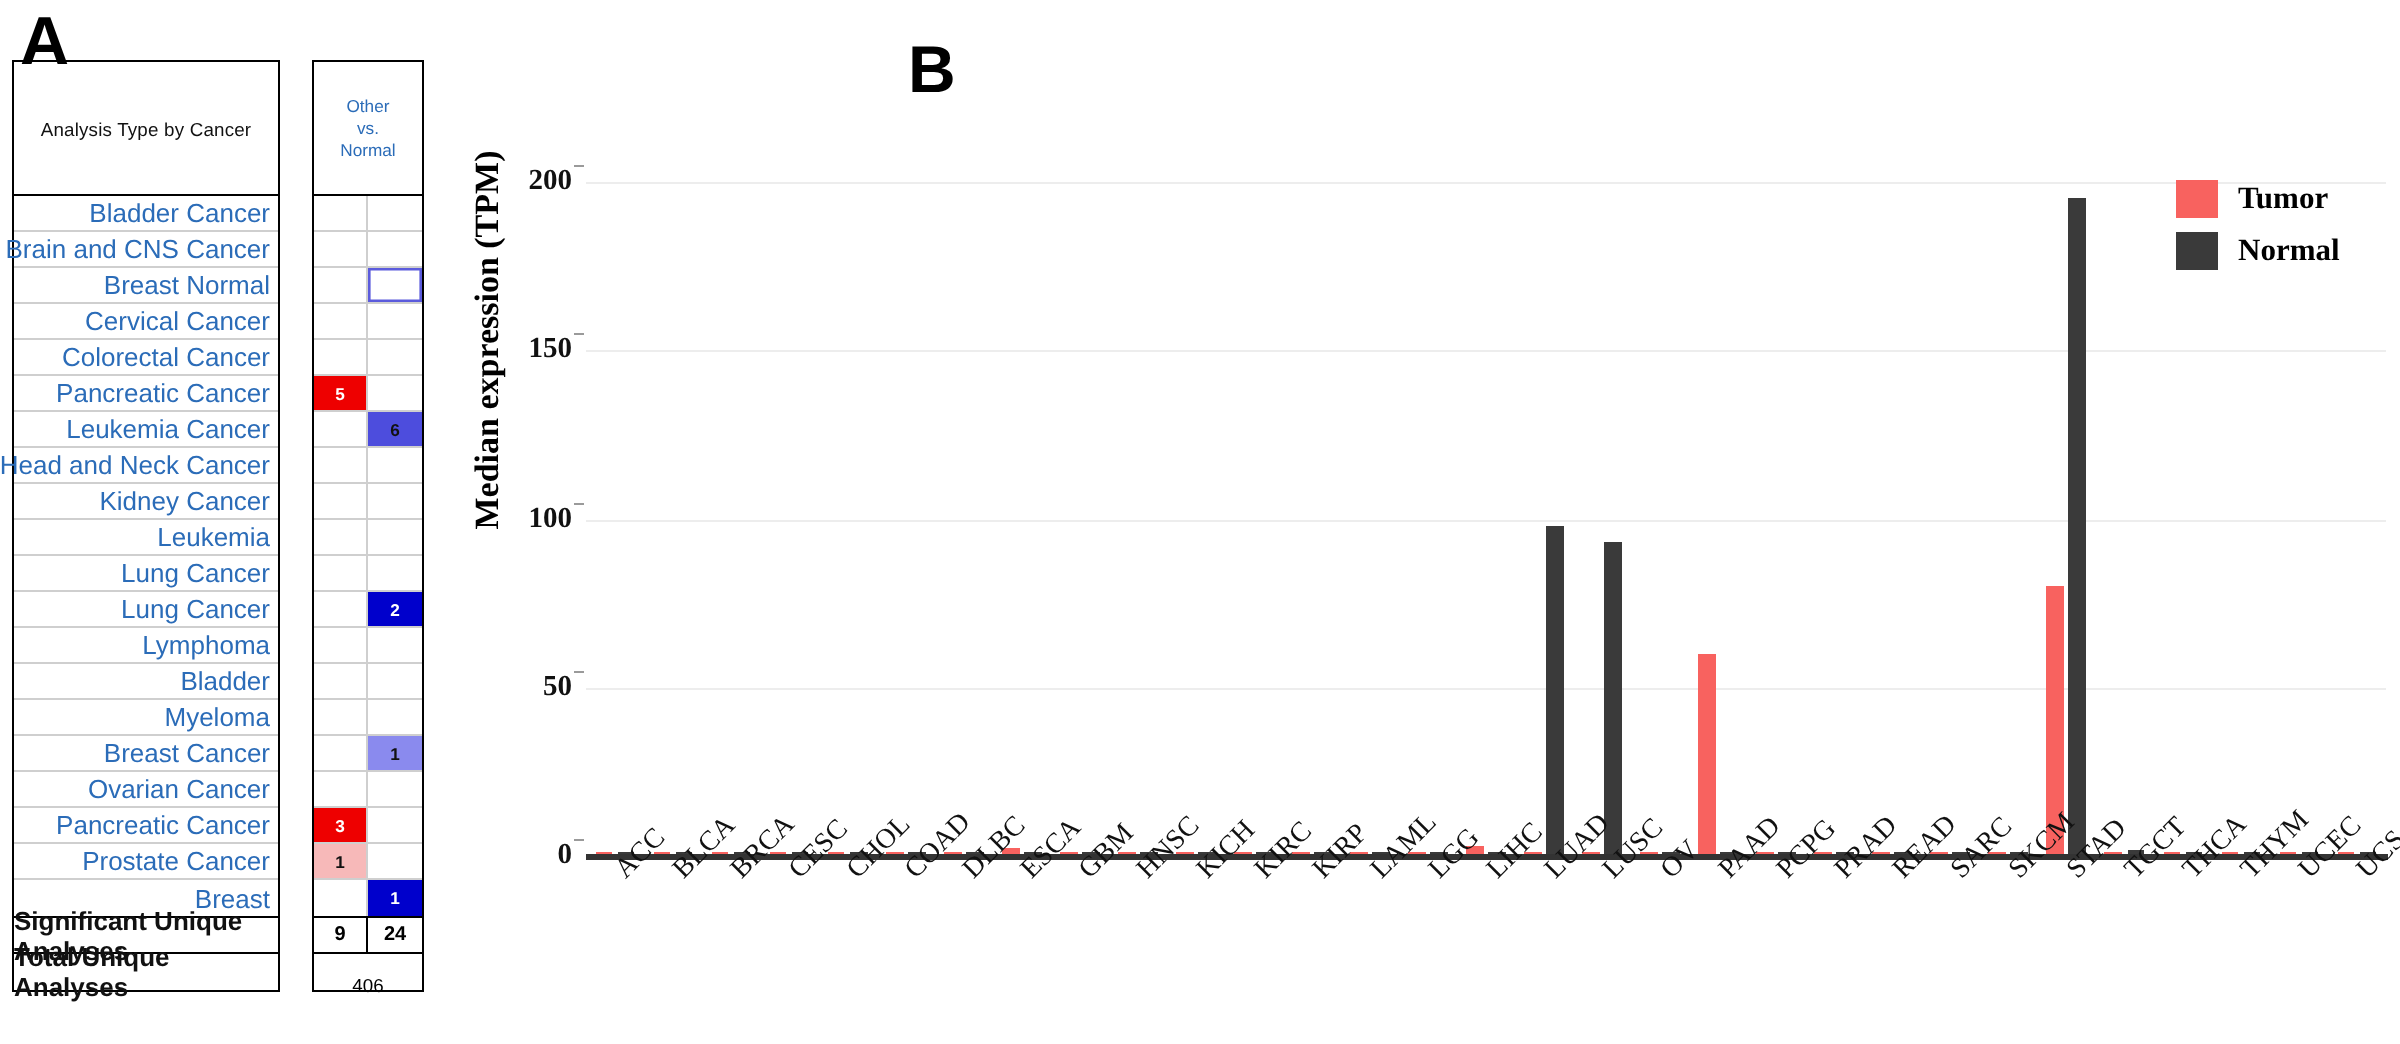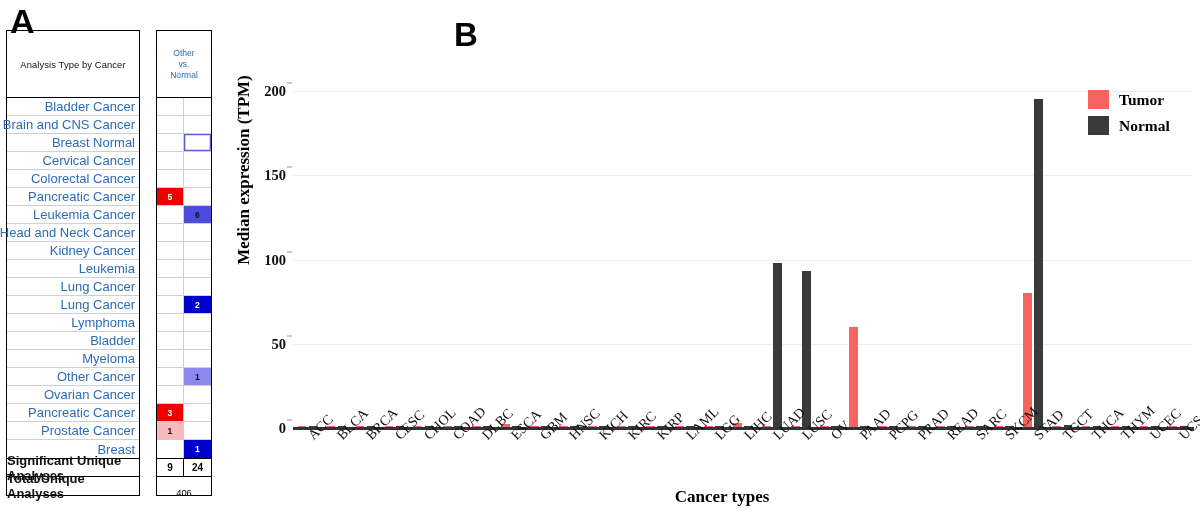--- a/index.html
+++ b/index.html
@@ -117,21 +117,21 @@
         <div class="arow">
           <span>Lymphoma</span>
         </div>
         <div class="arow">
           <span>Bladder</span>
         </div>
         <div class="arow">
           <span>Myeloma</span>
         </div>
         <div class="arow">
-          <span>Other Cancer</span>
+          <span>Breast Cancer</span>
         </div>
         <div class="arow">
           <span>Ovarian Cancer</span>
         </div>
         <div class="arow">
           <span>Pancreatic Cancer</span>
         </div>
         <div class="arow">
           <span>Prostate Cancer</span>
         </div>
@@ -425,21 +425,20 @@
       <div class="xtick" style="left: 750.935px;">SARC</div>
       <div class="xtick" style="left: 779.968px;">SKCM</div>
       <div class="xtick" style="left: 809px;">STAD</div>
       <div class="xtick" style="left: 838.032px;">TGCT</div>
       <div class="xtick" style="left: 867.065px;">THCA</div>
       <div class="xtick" style="left: 896.097px;">THYM</div>
       <div class="xtick" style="left: 925.129px;">UCEC</div>
       <div class="xtick" style="left: 954.161px;">UCS</div>
     </div>
 
-  <div id="xlabel">Cancer types</div>
 
   <div id="legend">
       <div class="legrow">
         <div class="legswatch" style="background: rgb(248, 98, 95);"></div>
         <div class="legtext">Tumor</div>
       </div>
       <div class="legrow">
         <div class="legswatch" style="background: rgb(58, 58, 58);"></div>
         <div class="legtext">Normal</div>
       </div>

